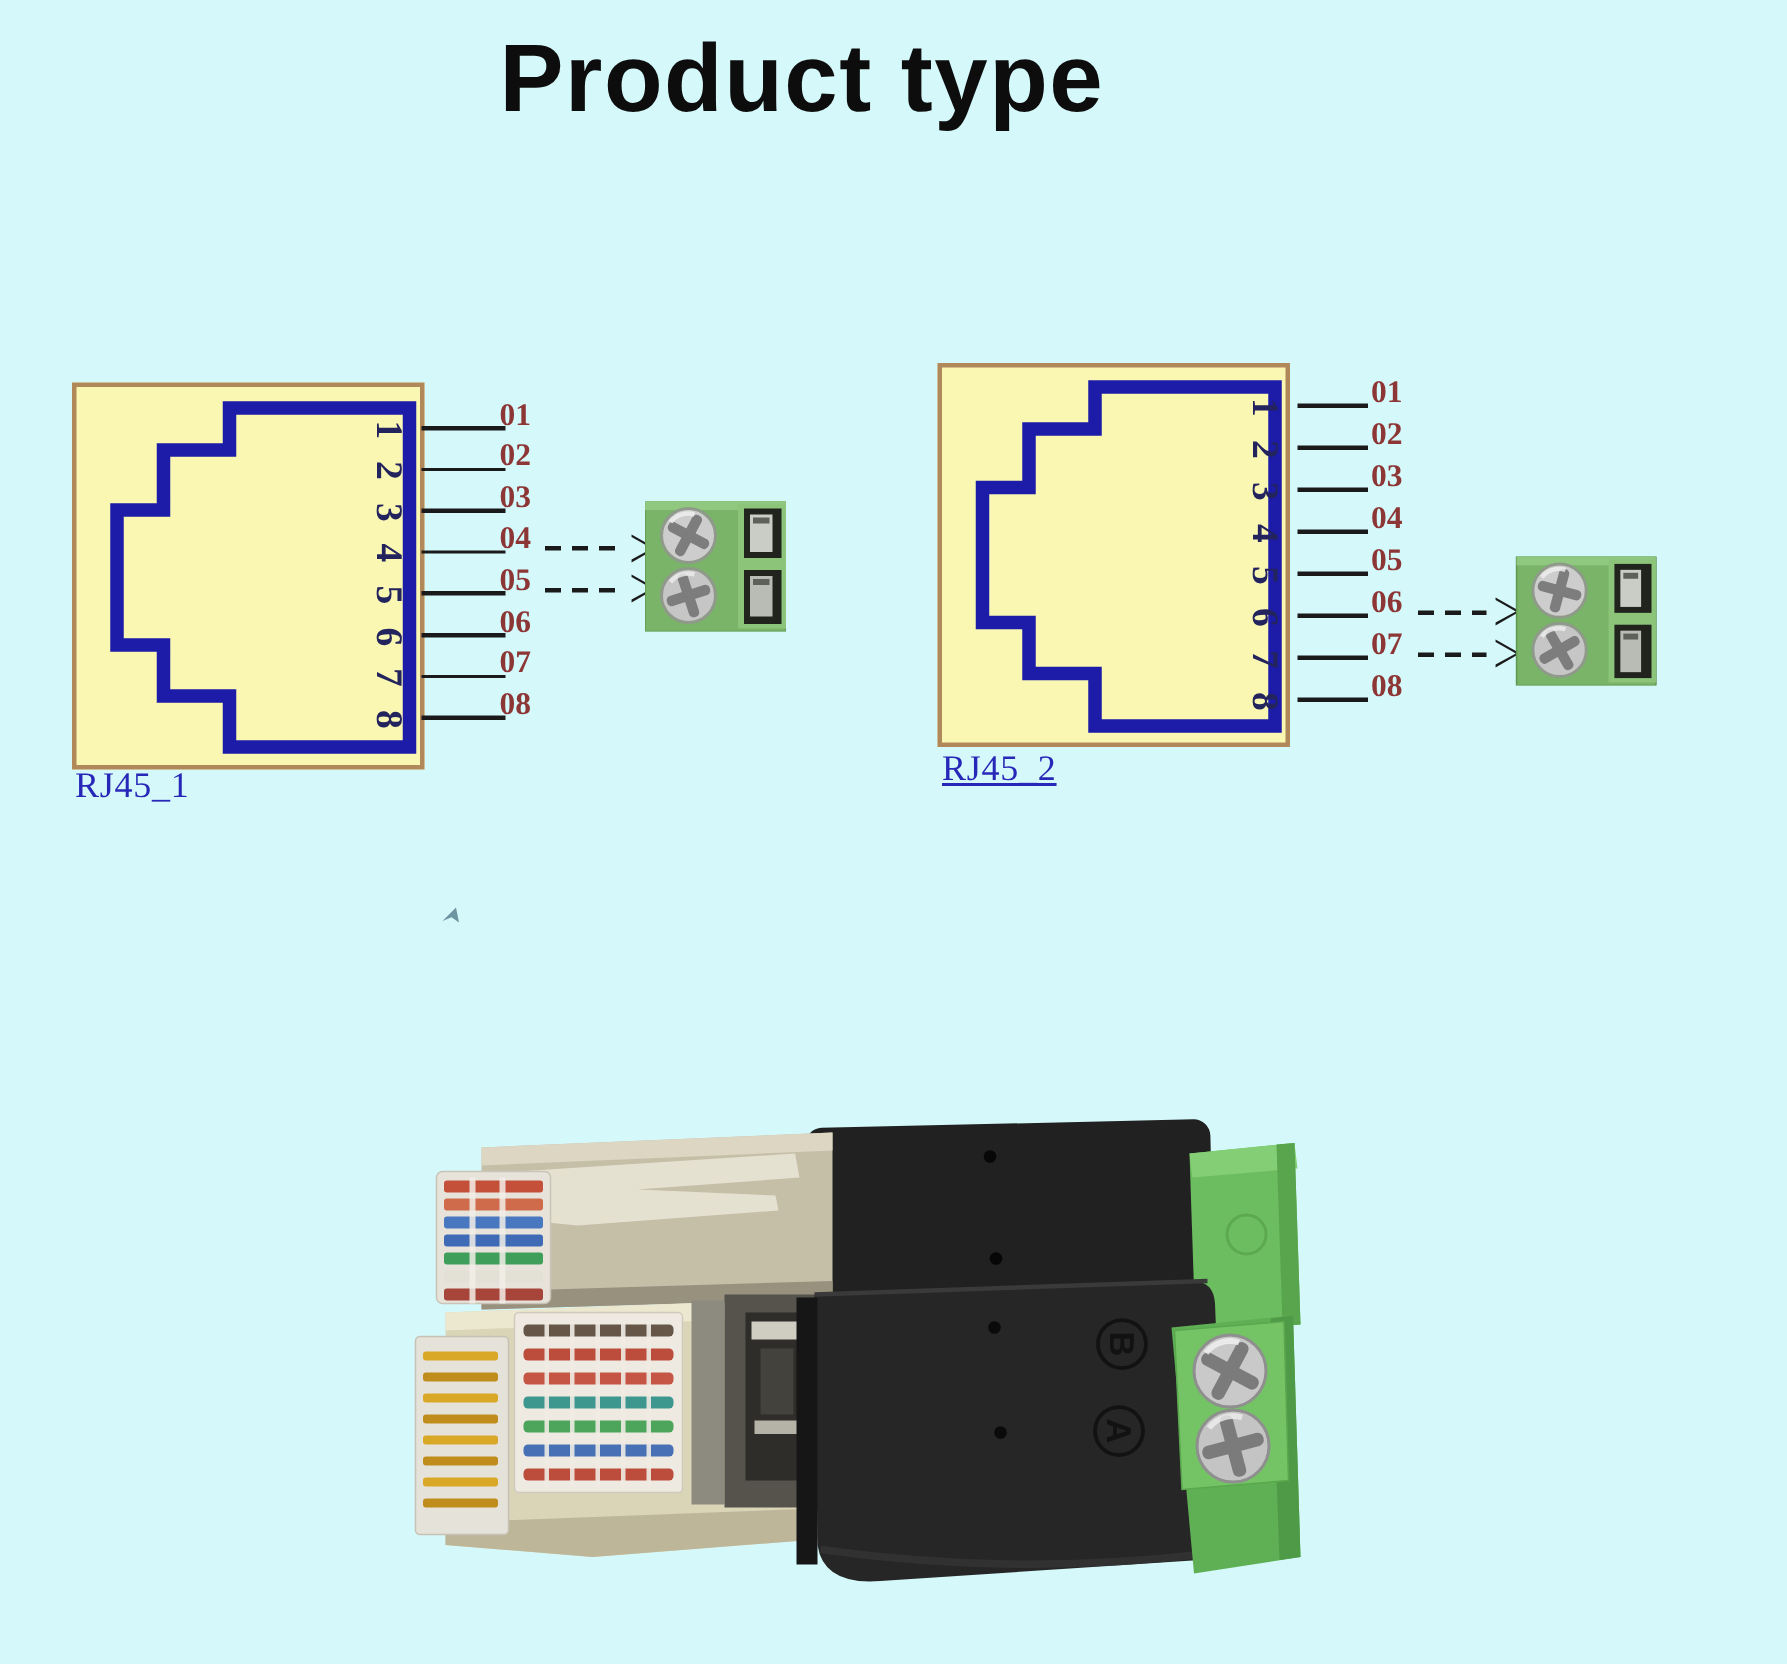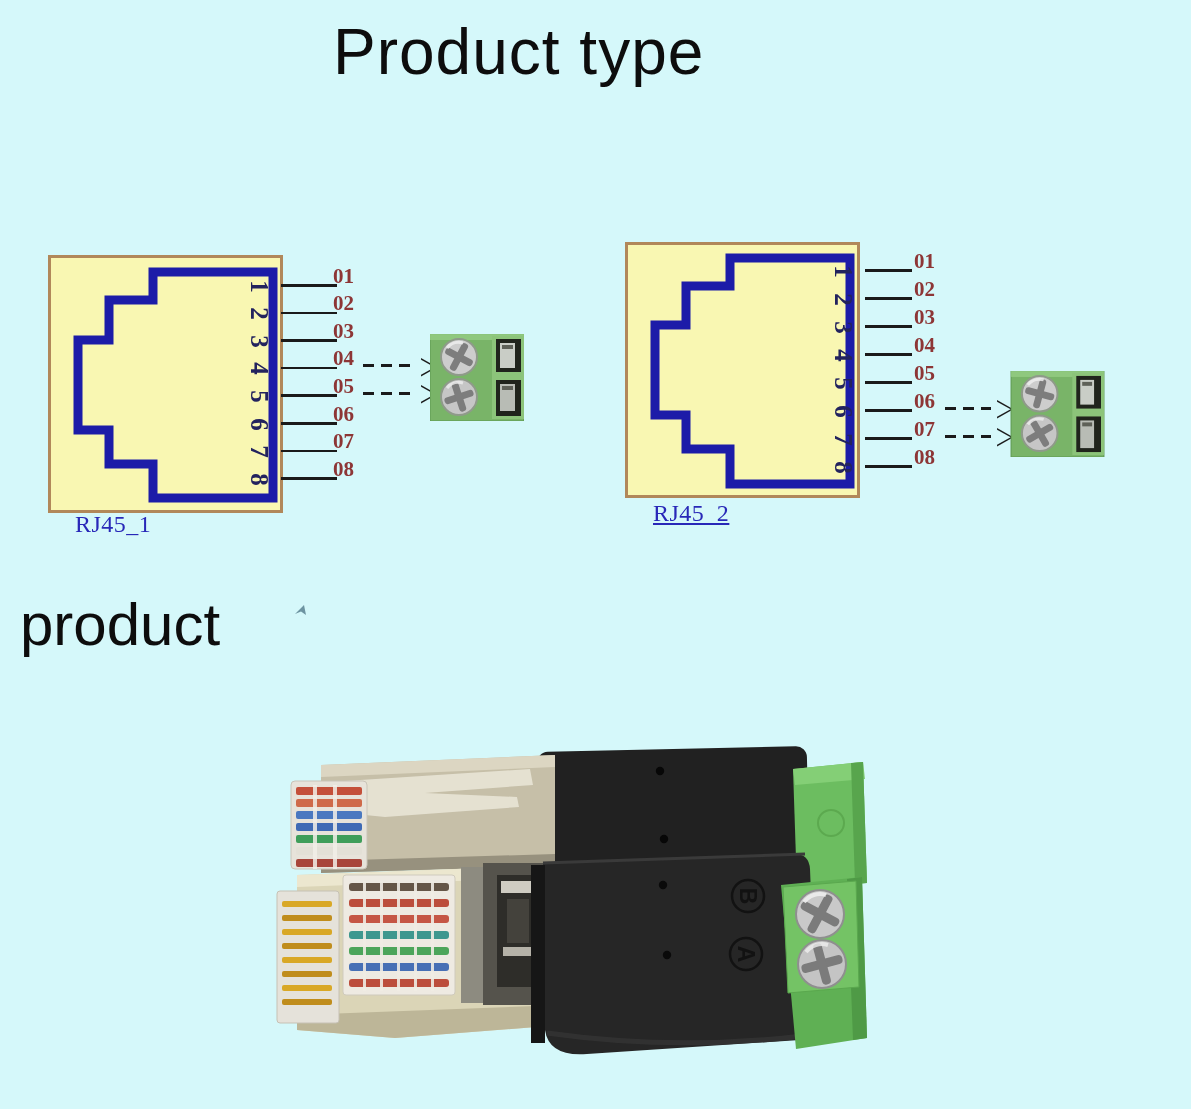--- a/index.html
+++ b/index.html
@@ -7,41 +7,41 @@
     width:1191px;height:1109px;
     background:var(--bg,#d5f8fa);
     font-family:"Liberation Sans",sans-serif;
     position:relative;overflow:hidden;
   }
   .stage{position:absolute;inset:0;}
   .group{display:contents;}
 
   .page-title{
     position:absolute;left:333px;top:16px;
-    font-size:64px;line-height:1.15;font-weight:400;
+    font-size:64px;line-height:1.15;font-weight:700;
     color:var(--title,#0d0d0d);letter-spacing:1px;
   }
   .product-label{
     position:absolute;left:20px;top:590px;
     font-size:60px;color:var(--title,#0d0d0d);
   }
   .cursor{position:absolute;left:293px;top:604px;width:16px;height:18px;}
 
   
   .rj45-box{
     position:absolute;background:var(--box-fill,#f9f7b2);
     border:3px solid var(--box-border,#b1885a);
   }
   .box1{left:48px;top:255px;width:229px;height:252px;}
   .box2{left:625px;top:242px;width:229px;height:250px;}
   .rj45-box svg{position:absolute;left:0;top:0;width:100%;height:100%;}
 
   .ref-label{
     position:absolute;font-family:"Liberation Serif",serif;
-    font-size:24px;color:var(--ref-label,#2828b8);letter-spacing:0.5px;margin-left:25px;
+    font-size:24px;color:var(--ref-label,#2828b8);letter-spacing:0.5px;
   }
   .ref1{left:50px;top:511px;}
   .ref2{left:628px;top:500px;text-decoration:underline;}
 
   
   .pin-rows{position:absolute;width:200px;}
   .pr1{left:248px;top:259px;}
   .pr2{left:828px;top:244px;}
   .pin-row{position:relative;width:200px;}
   .pr1 .pin-row{height:27.6px;}
@@ -294,21 +294,20 @@
             <rect x="-15" y="-3.5" width="30" height="7" rx="3"></rect>
             <rect x="-3.5" y="-15" width="7" height="30" rx="3"></rect>
           </g>
           <path d="M-12,-9 A15,15 0 0,1 4,-14" stroke="#eeeeee" stroke-width="3" fill="none" opacity="0.8"></path>
         </g>
       </svg>
     </div>
   </div>
 
   
-  <div class="product-label">product</div>
   <svg class="cursor" viewBox="0 0 16 18">
     <path d="M11,1 L13,11 L8,7.5 L2,10 Z" fill="#5b8290" opacity="0.85"></path>
   </svg>
 
   
   <svg class="photo" viewBox="0 0 615 345">
 
     <g>
       <rect x="263" y="16" width="270" height="114" rx="11" fill="#212121" transform="rotate(-1.3 400 73)"></rect>
       <circle cx="385" cy="38" r="4.2" fill="#070707"></circle>

